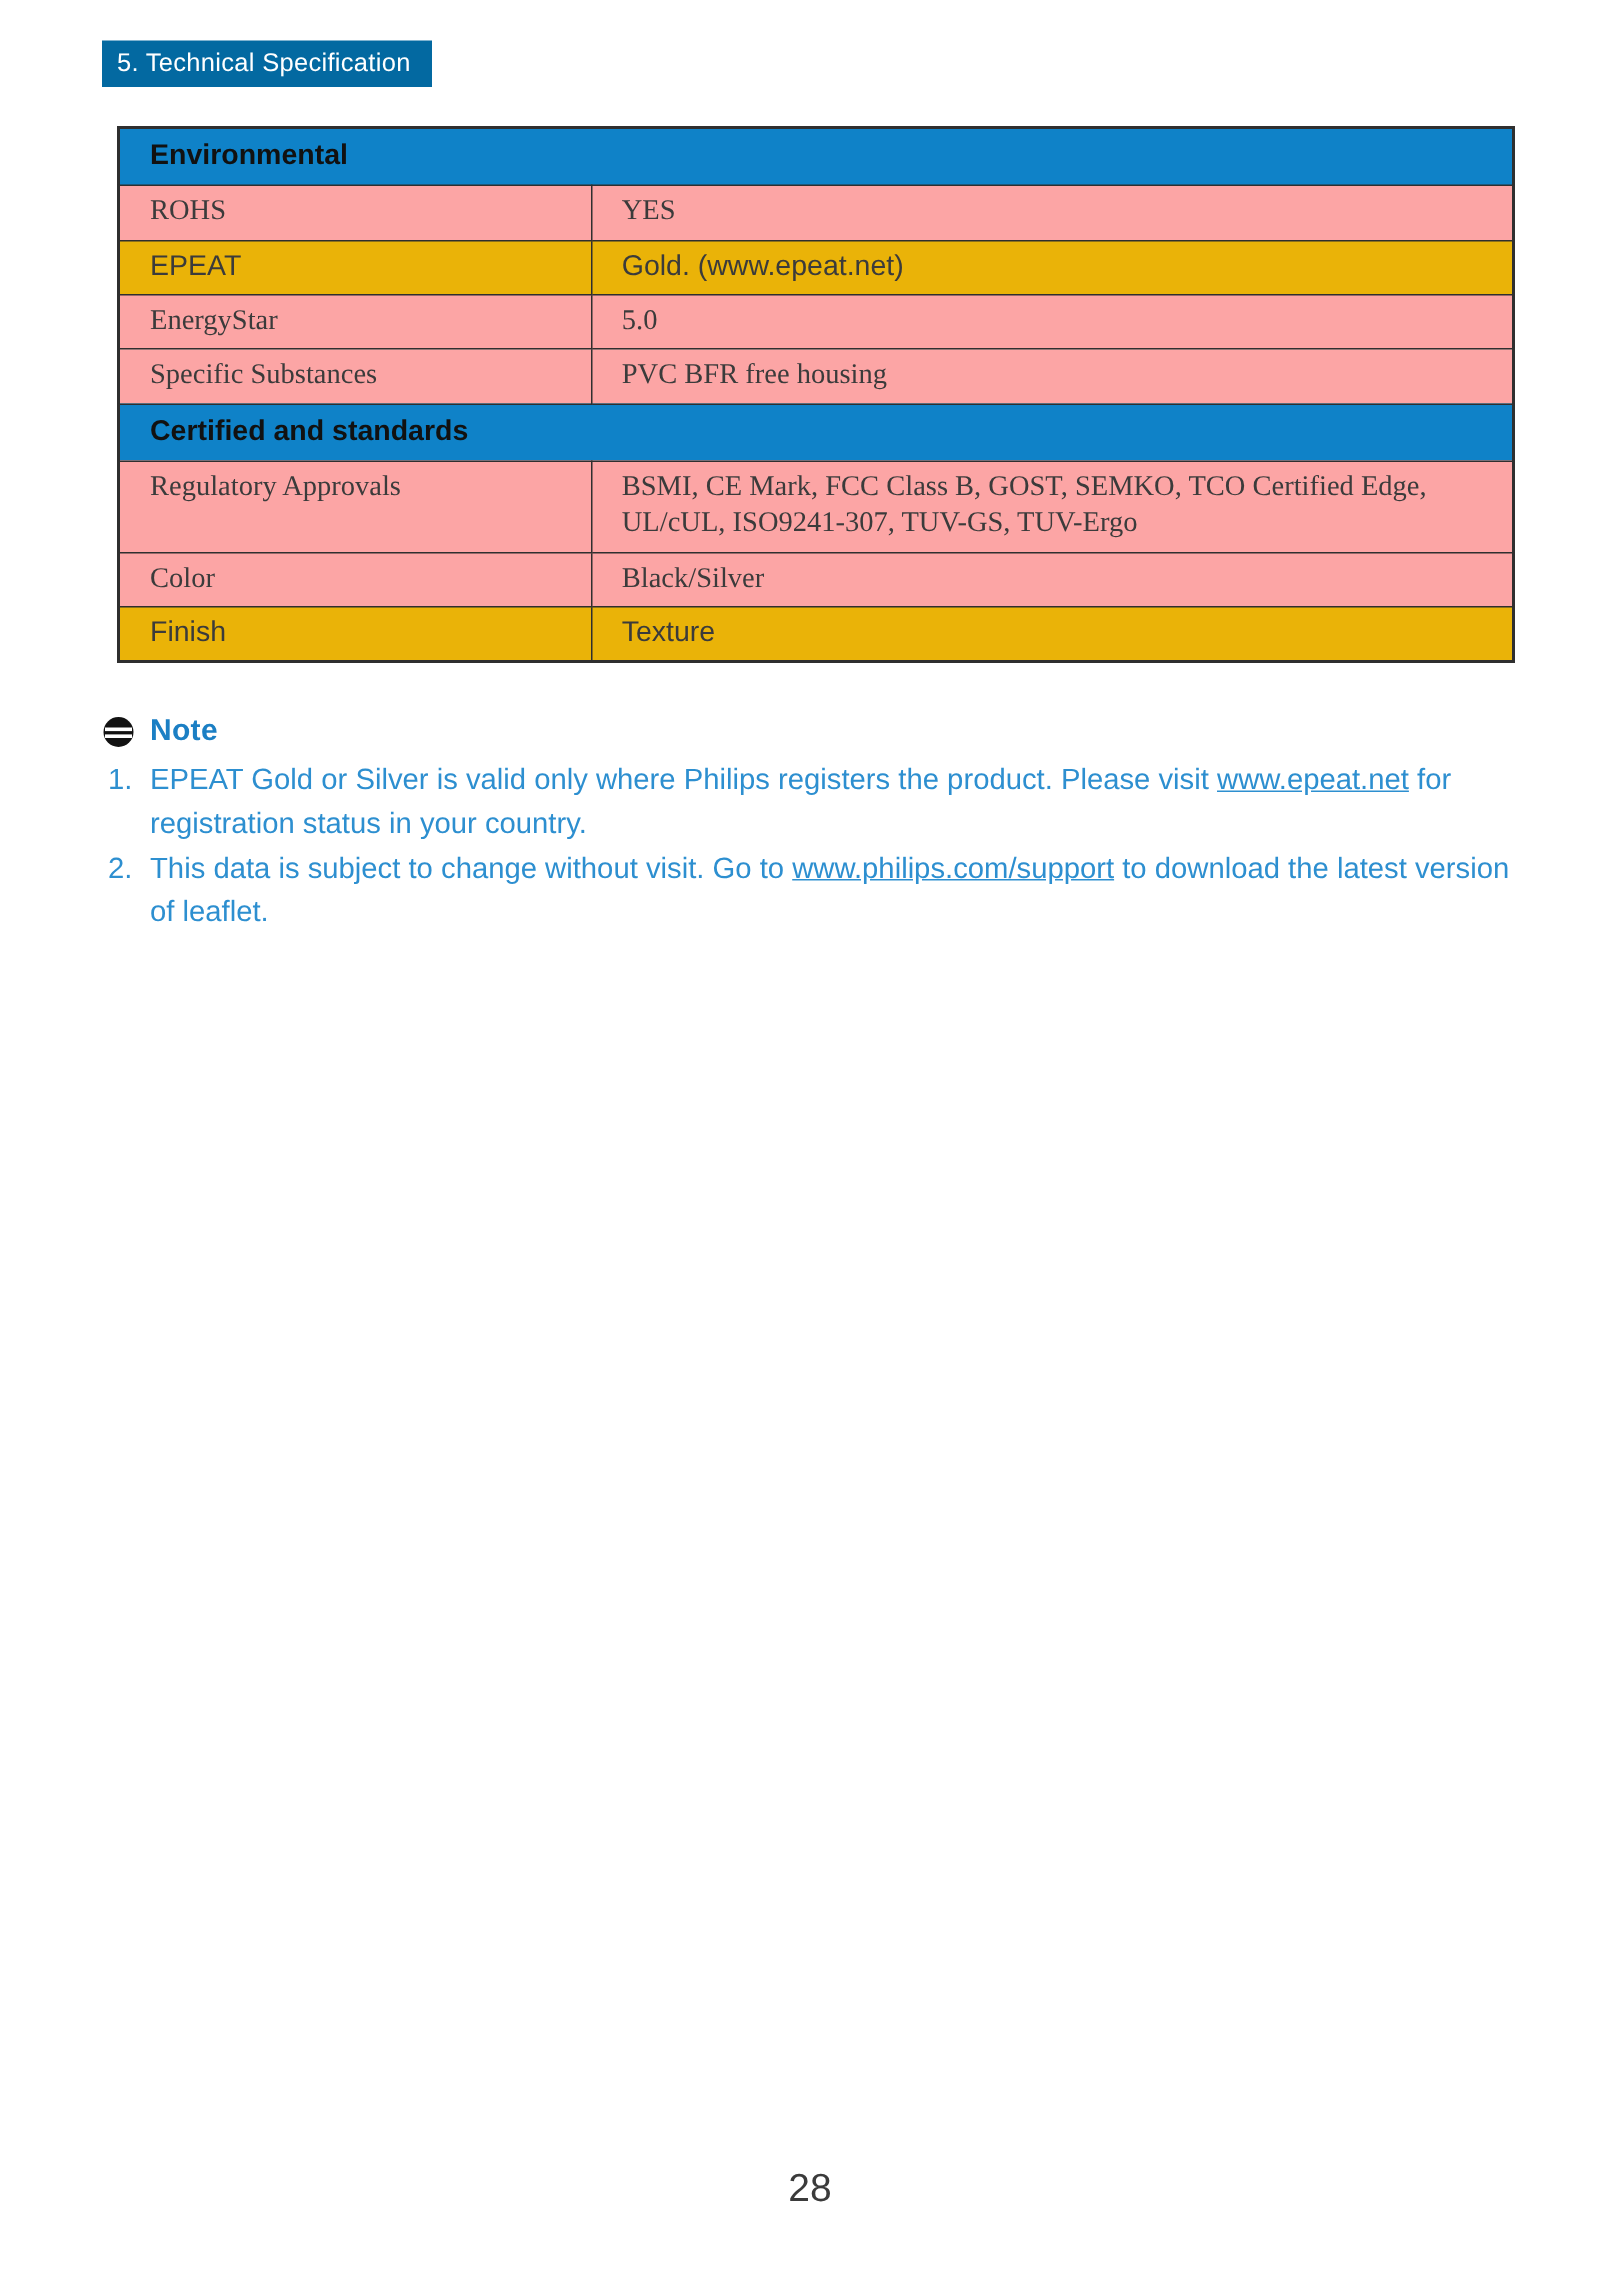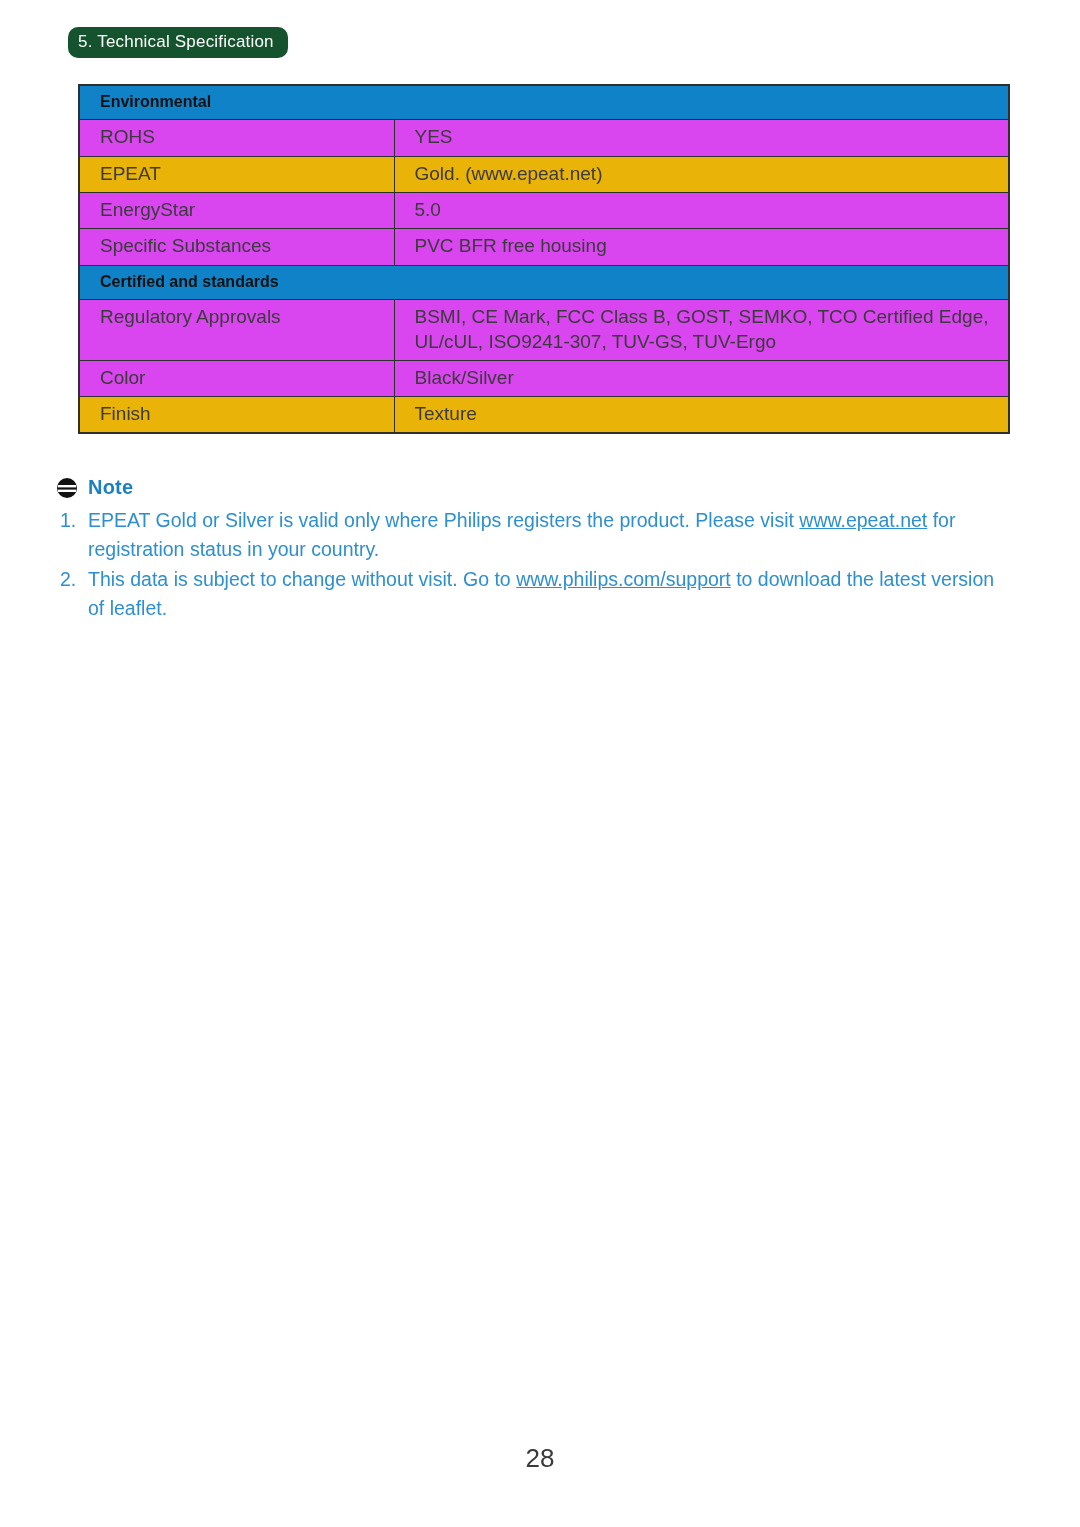--- a/index.html
+++ b/index.html
@@ -13,27 +13,26 @@
     position: relative;
     font-family: "Liberation Sans", sans-serif;
     -webkit-font-smoothing: antialiased;
   }
 
   
   .header-tab {
     position: absolute;
     left: 68px;
     top: 27px;
-    background: #14532d;
+    background: #0369a1;
     color: #ffffff;
     font-size: 17px;
     letter-spacing: 0.2px;
     padding: 5px 14px 6px 10px;
     white-space: nowrap;
-    border-radius: 10px;
   }
 
   
   .spec-table {
     position: absolute;
     left: 78px;
     top: 84px;
     width: 932px;
     border-collapse: collapse;
     table-layout: fixed;
@@ -46,33 +45,33 @@
     color: #3b3b3b;
     vertical-align: top;
     line-height: 1.28;
   }
   .col-label { width: 315px; }
 
   tr.section-row td {
     background: #0f82c8;
     color: #111111;
     font-weight: bold;
-    font-size: 16px;
+    font-size: 19px;
     padding-top: 6px;
     padding-bottom: 7px;
   }
-  tr.row-a td { background: #d946ef; }
+  tr.row-a td { background: #fca5a5; font-family: Liberation Serif, serif; }
   tr.row-b td { background: #eab308; }
 
   tr.tall td { }
 
   
   .note-block {
     position: absolute;
-    left: 56px;
+    left: 68px;
     top: 476px;
     width: 950px;
   }
   .note-head {
     display: flex;
     align-items: center;
     gap: 10px;
     margin-bottom: 7px;
   }
   .note-icon {

